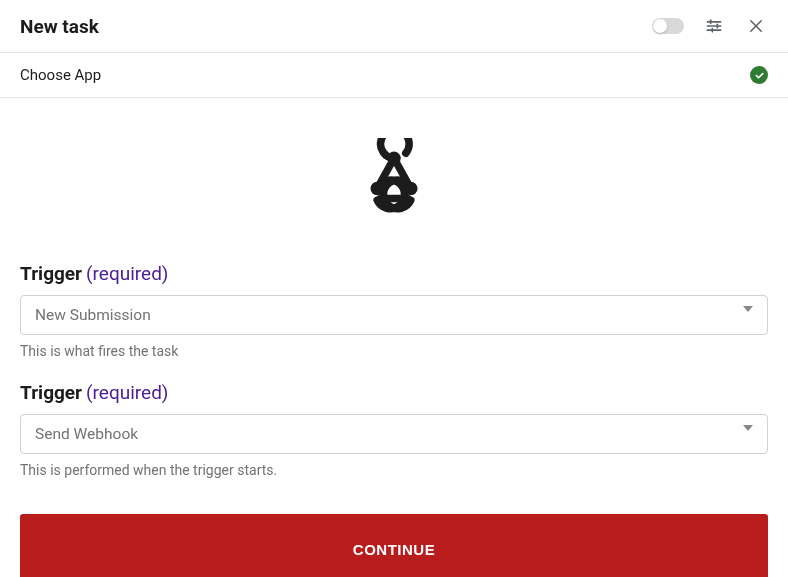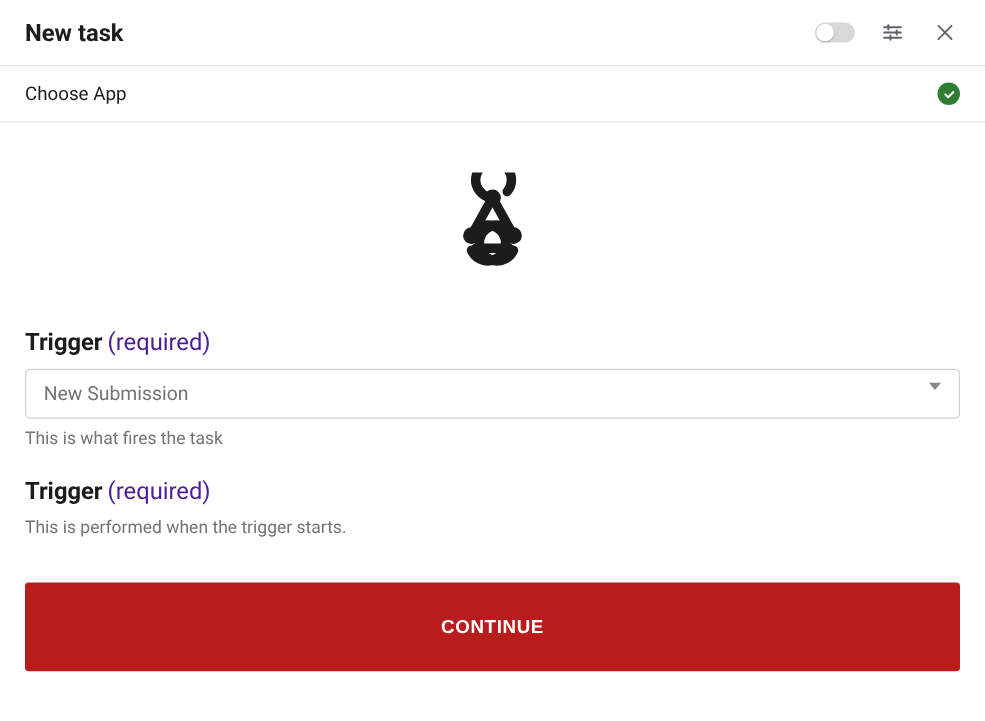--- a/index.html
+++ b/index.html
@@ -206,18 +206,26 @@
       </span>
     </div>
     <div class="helper-text">This is what fires the task</div>
   </div>
 
   <div class="field-group">
     <div class="field-label-row">
       <span class="field-label">Trigger</span>
       <span class="field-required">(required)</span>
     </div>
+    <div class="select-box">
+      <span>Send Webhook</span>
+      <span class="select-caret">
+        <svg width="10" height="6" viewBox="0 0 10 6" fill="currentColor">
+          <path d="M0 0 L10 0 L5 6 Z"></path>
+        </svg>
+      </span>
+    </div>
     <div class="helper-text">This is performed when the trigger starts.</div>
   </div>
 
   <button class="continue-btn">CONTINUE</button>
 
 </div>
 
 </body></html>

